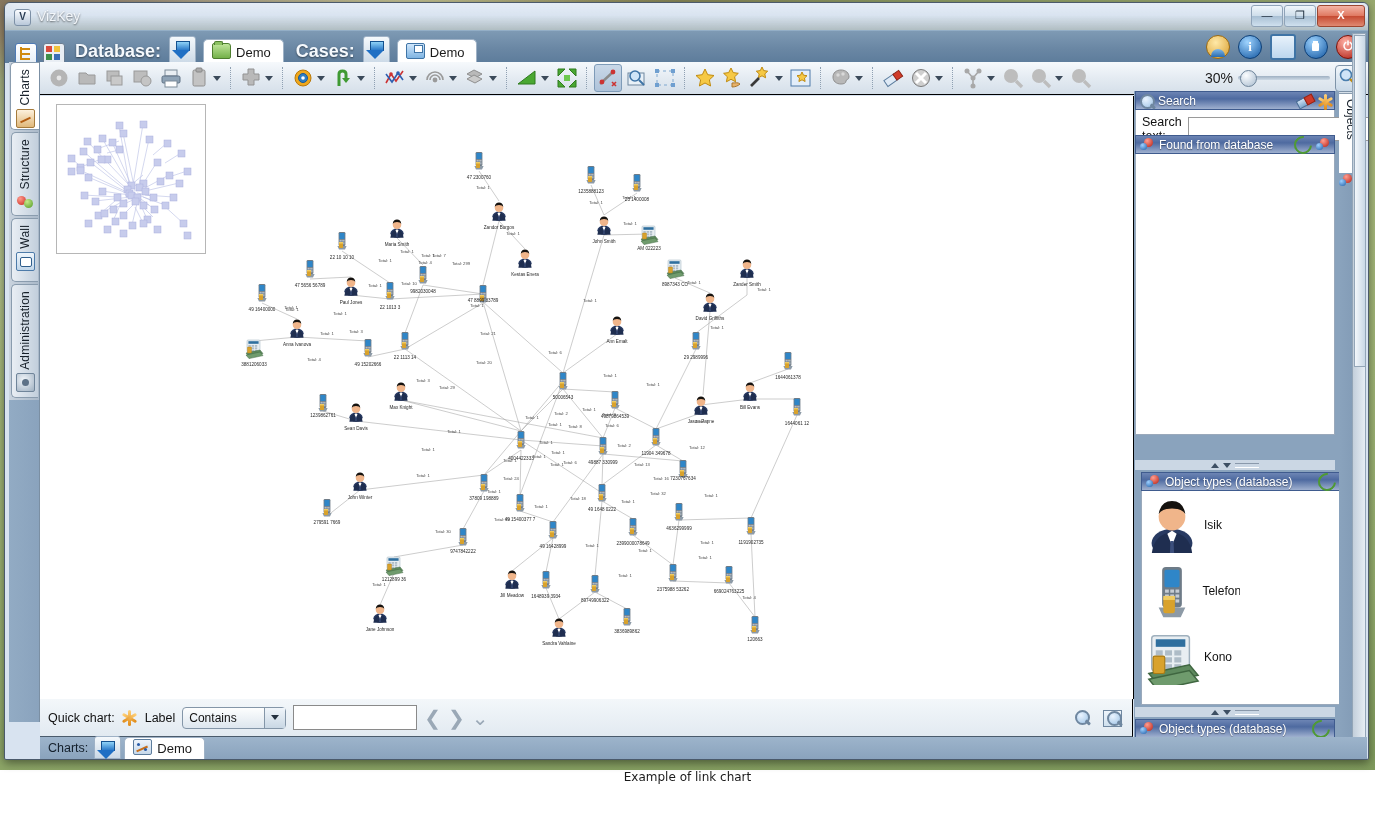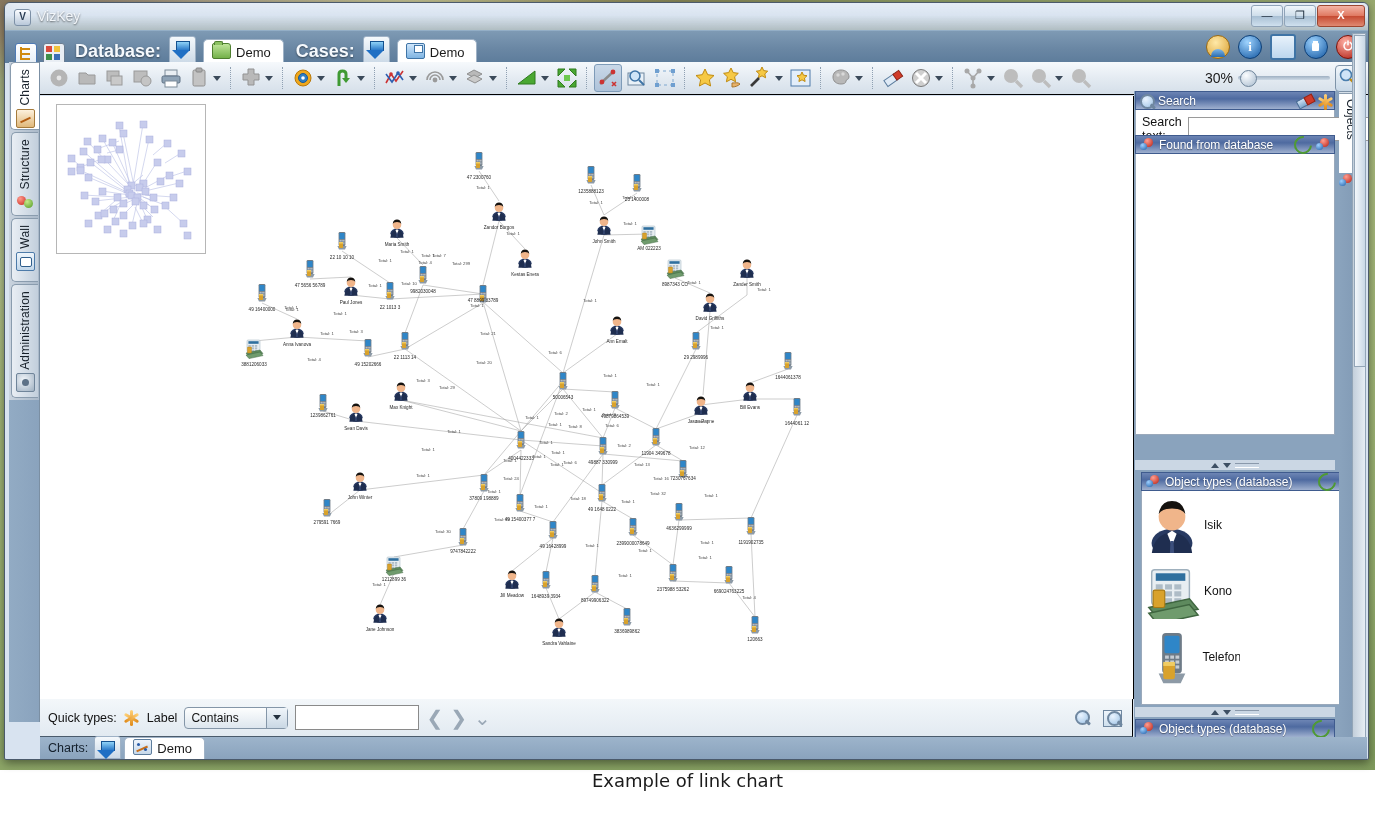--- a/index.html
+++ b/index.html
@@ -256,21 +256,21 @@
   
   #chartsbar{
     position:absolute;left:35px;top:734px;width:1327px;height:22px;
     background:linear-gradient(180deg,#9db4cb,#8aa3bd);
     display:flex;align-items:flex-end;padding-left:8px;box-sizing:border-box;gap:2px;
   }
   .cb-label{font-size:12.5px;color:#14202c;padding-bottom:4px;margin-right:4px;}
   
   #caption{
     position:absolute;left:0;top:770px;width:1375px;text-align:center;
-    font-size:18px;color:#1b1b1b;font-family:"DejaVu Sans",sans-serif;
+    font-size:12px;color:#1b1b1b;font-family:"DejaVu Sans",sans-serif;
   }
   
   #winscroll{
     position:absolute;right:2px;top:30px;width:12px;height:720px;
     background:linear-gradient(90deg,#c3cfdb,#e6edf4);border:1px solid #93a5b7;
   }
 </style>
 </head>
 <body>
 
@@ -1109,21 +1109,21 @@
           <text class="elabel" x="374" y="583">Total: 1</text>
         <text class="elabel" x="620" y="574">Total: 1</text>
           <text class="elabel" x="700" y="556">Total: 1</text>
         <text class="elabel" x="744" y="596">Total: 4</text>
           <text class="elabel" x="565" y="461">Total: 6</text>
       </g>
     </svg>
   </div>
 
   <div id="qsbar">
-    <span class="qs-label">Quick types:</span>
+    <span class="qs-label">Quick chart:</span>
     <span class="asterisk">
         <i></i>
       </span>
     <span class="qs-label">Label</span>
     <span class="qs-select">
       <span>Contains</span>
       <span class="sarrow">
           <span style="width:0;height:0;border-left:4px solid transparent;border-right:4px solid transparent;border-top:5px solid #24313f;"></span>
         </span>
     </span>
@@ -1193,32 +1193,32 @@
             <svg width="56" height="56">
                 <g transform="translate(28,30) scale(3.1)">
                   <use href="#gi-person"></use>
                 </g>
               </svg>
             <span class="olabel">Isik</span>
           </div>
           <div class="obj-item">
             <svg width="56" height="56">
                 <g transform="translate(28,30) scale(2.9)">
+                  <use href="#gi-phone"></use>
+                </g>
+              </svg>
+            <span class="olabel">Telefon</span>
+          </div>
+          <div class="obj-item">
+            <svg width="56" height="56">
+                <g transform="translate(28,30) scale(2.9)">
                   <use href="#gi-money"></use>
                 </g>
               </svg>
             <span class="olabel">Kono</span>
-          </div>
-          <div class="obj-item">
-            <svg width="56" height="56">
-                <g transform="translate(28,30) scale(2.9)">
-                  <use href="#gi-phone"></use>
-                </g>
-              </svg>
-            <span class="olabel">Telefon</span>
           </div>
         </div>
       </div>
     </div>
 
     <div class="spacerow" style="position:absolute;left:1px;top:616px;width:200px;">
       <span class="tri up"></span>
       <span class="tri dn"></span>
       <span class="grip"></span>
     </div>

